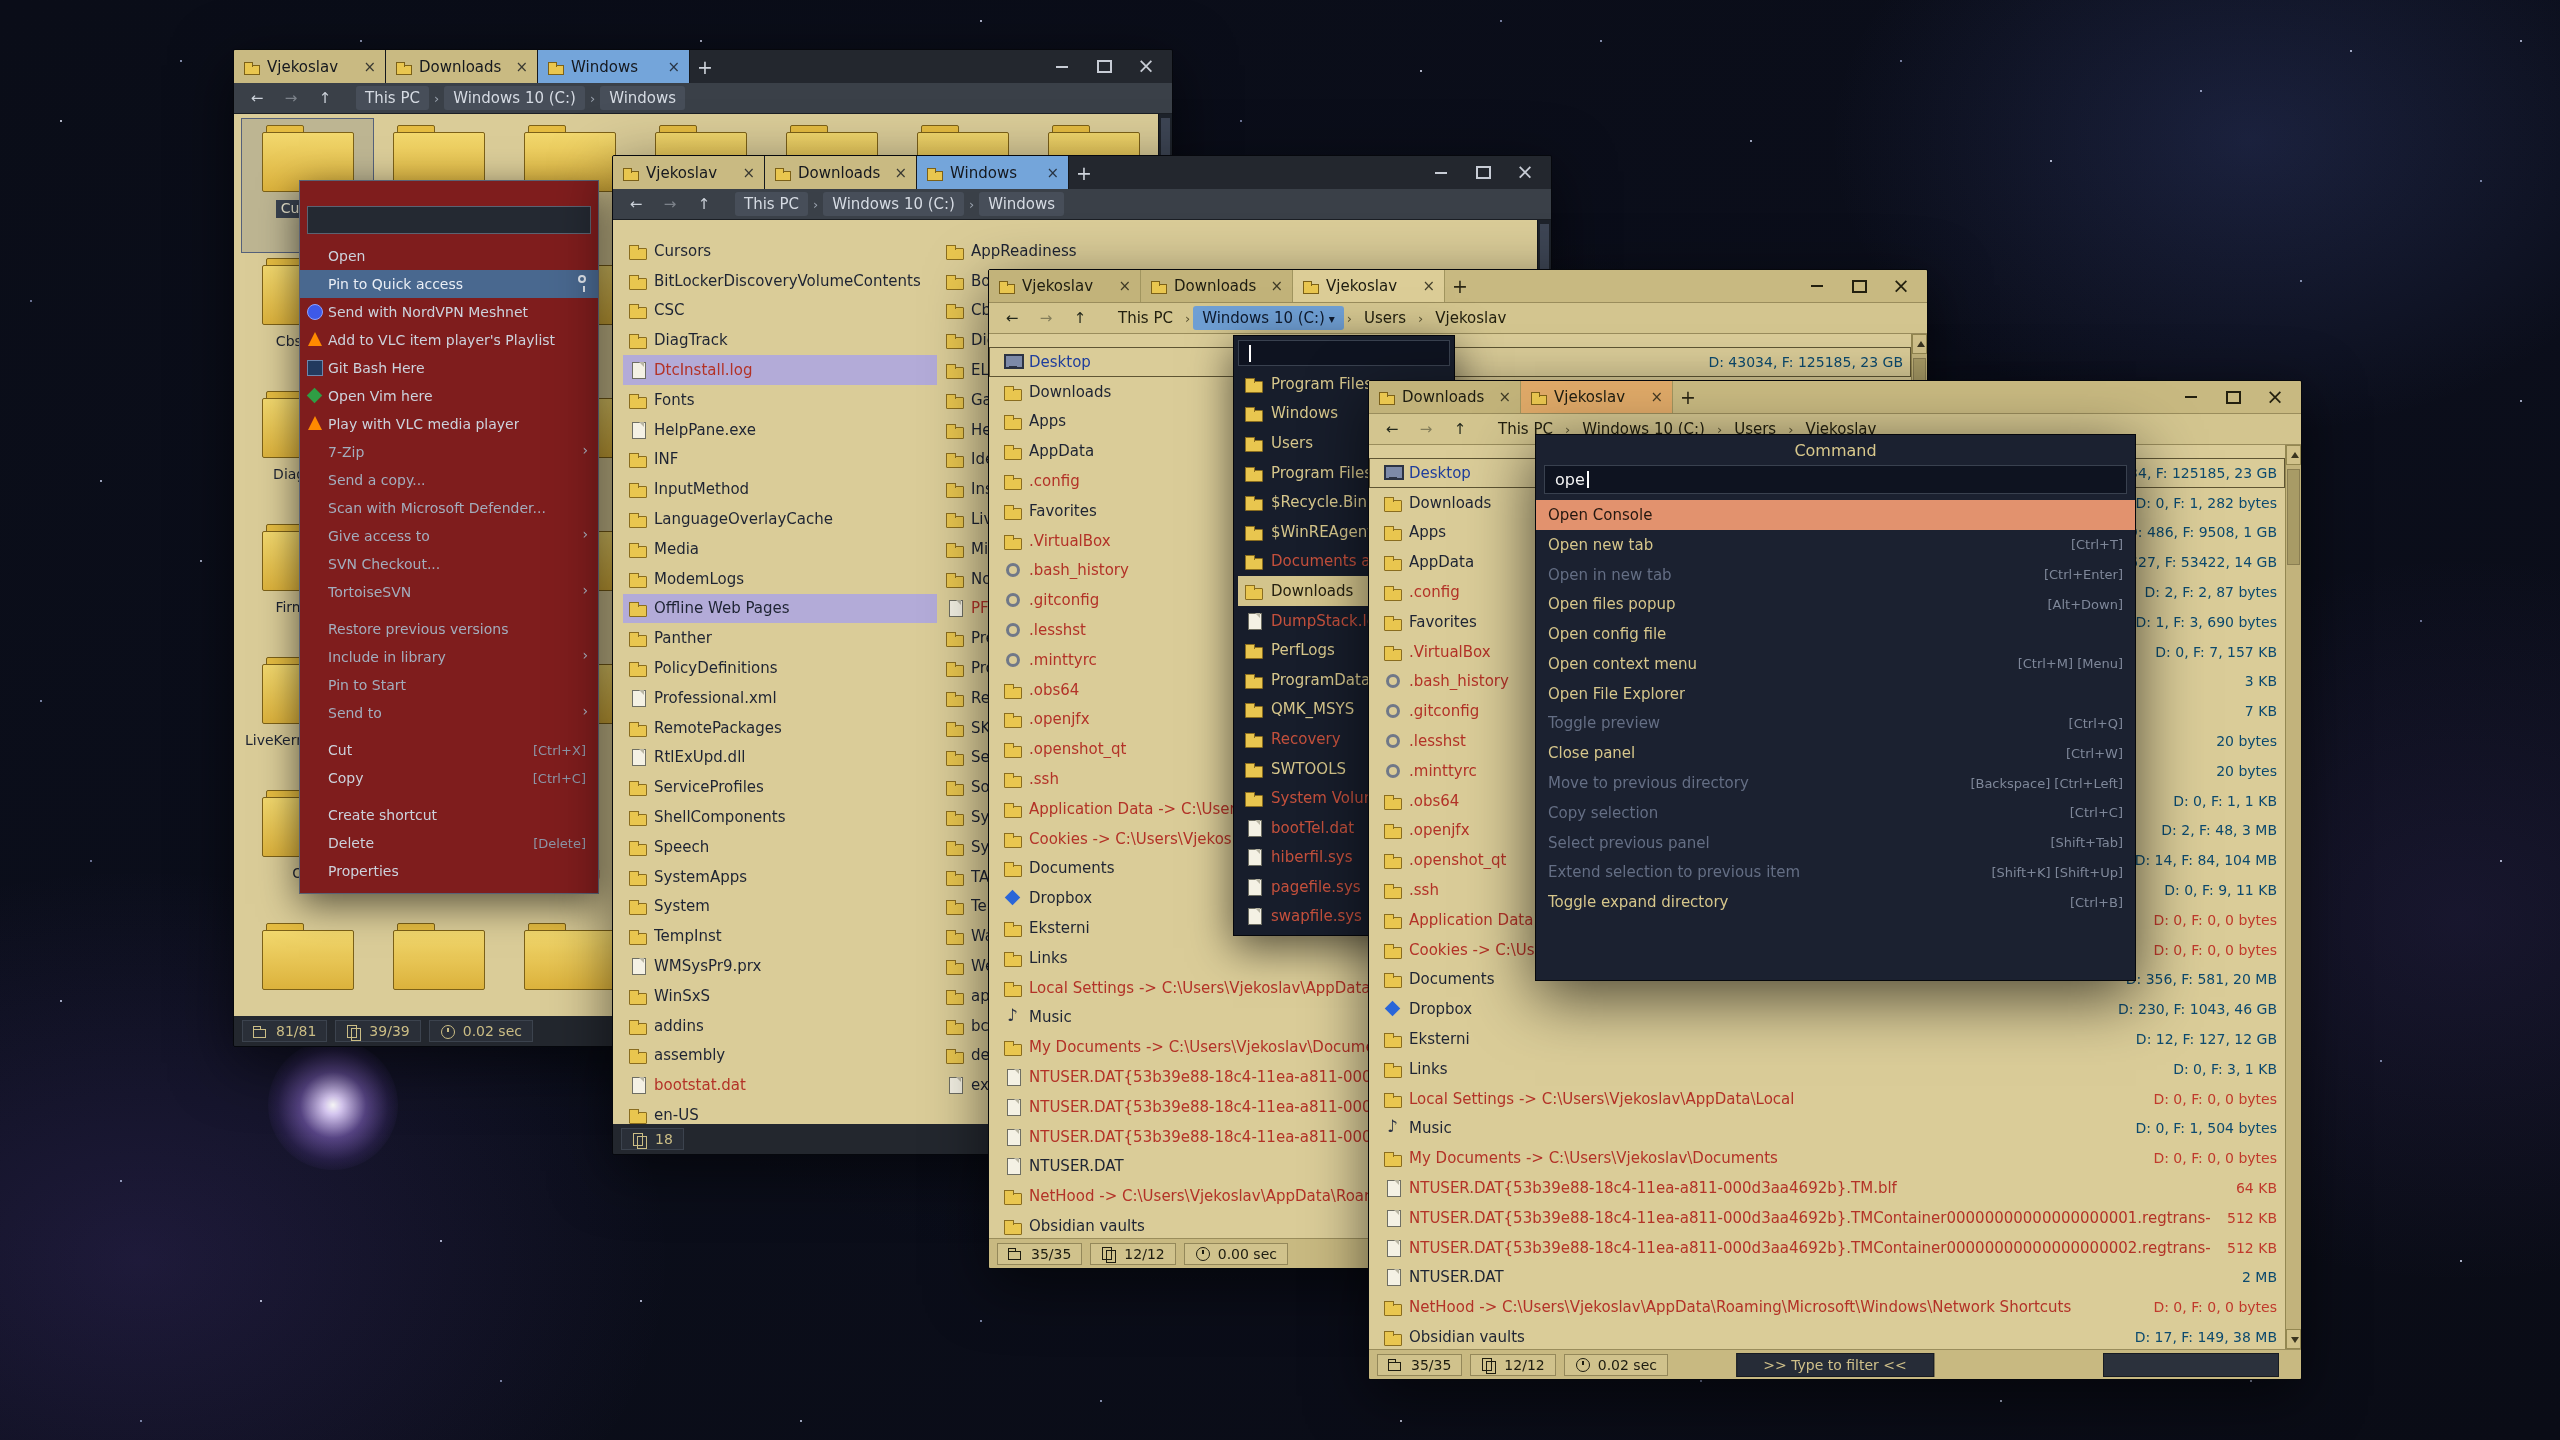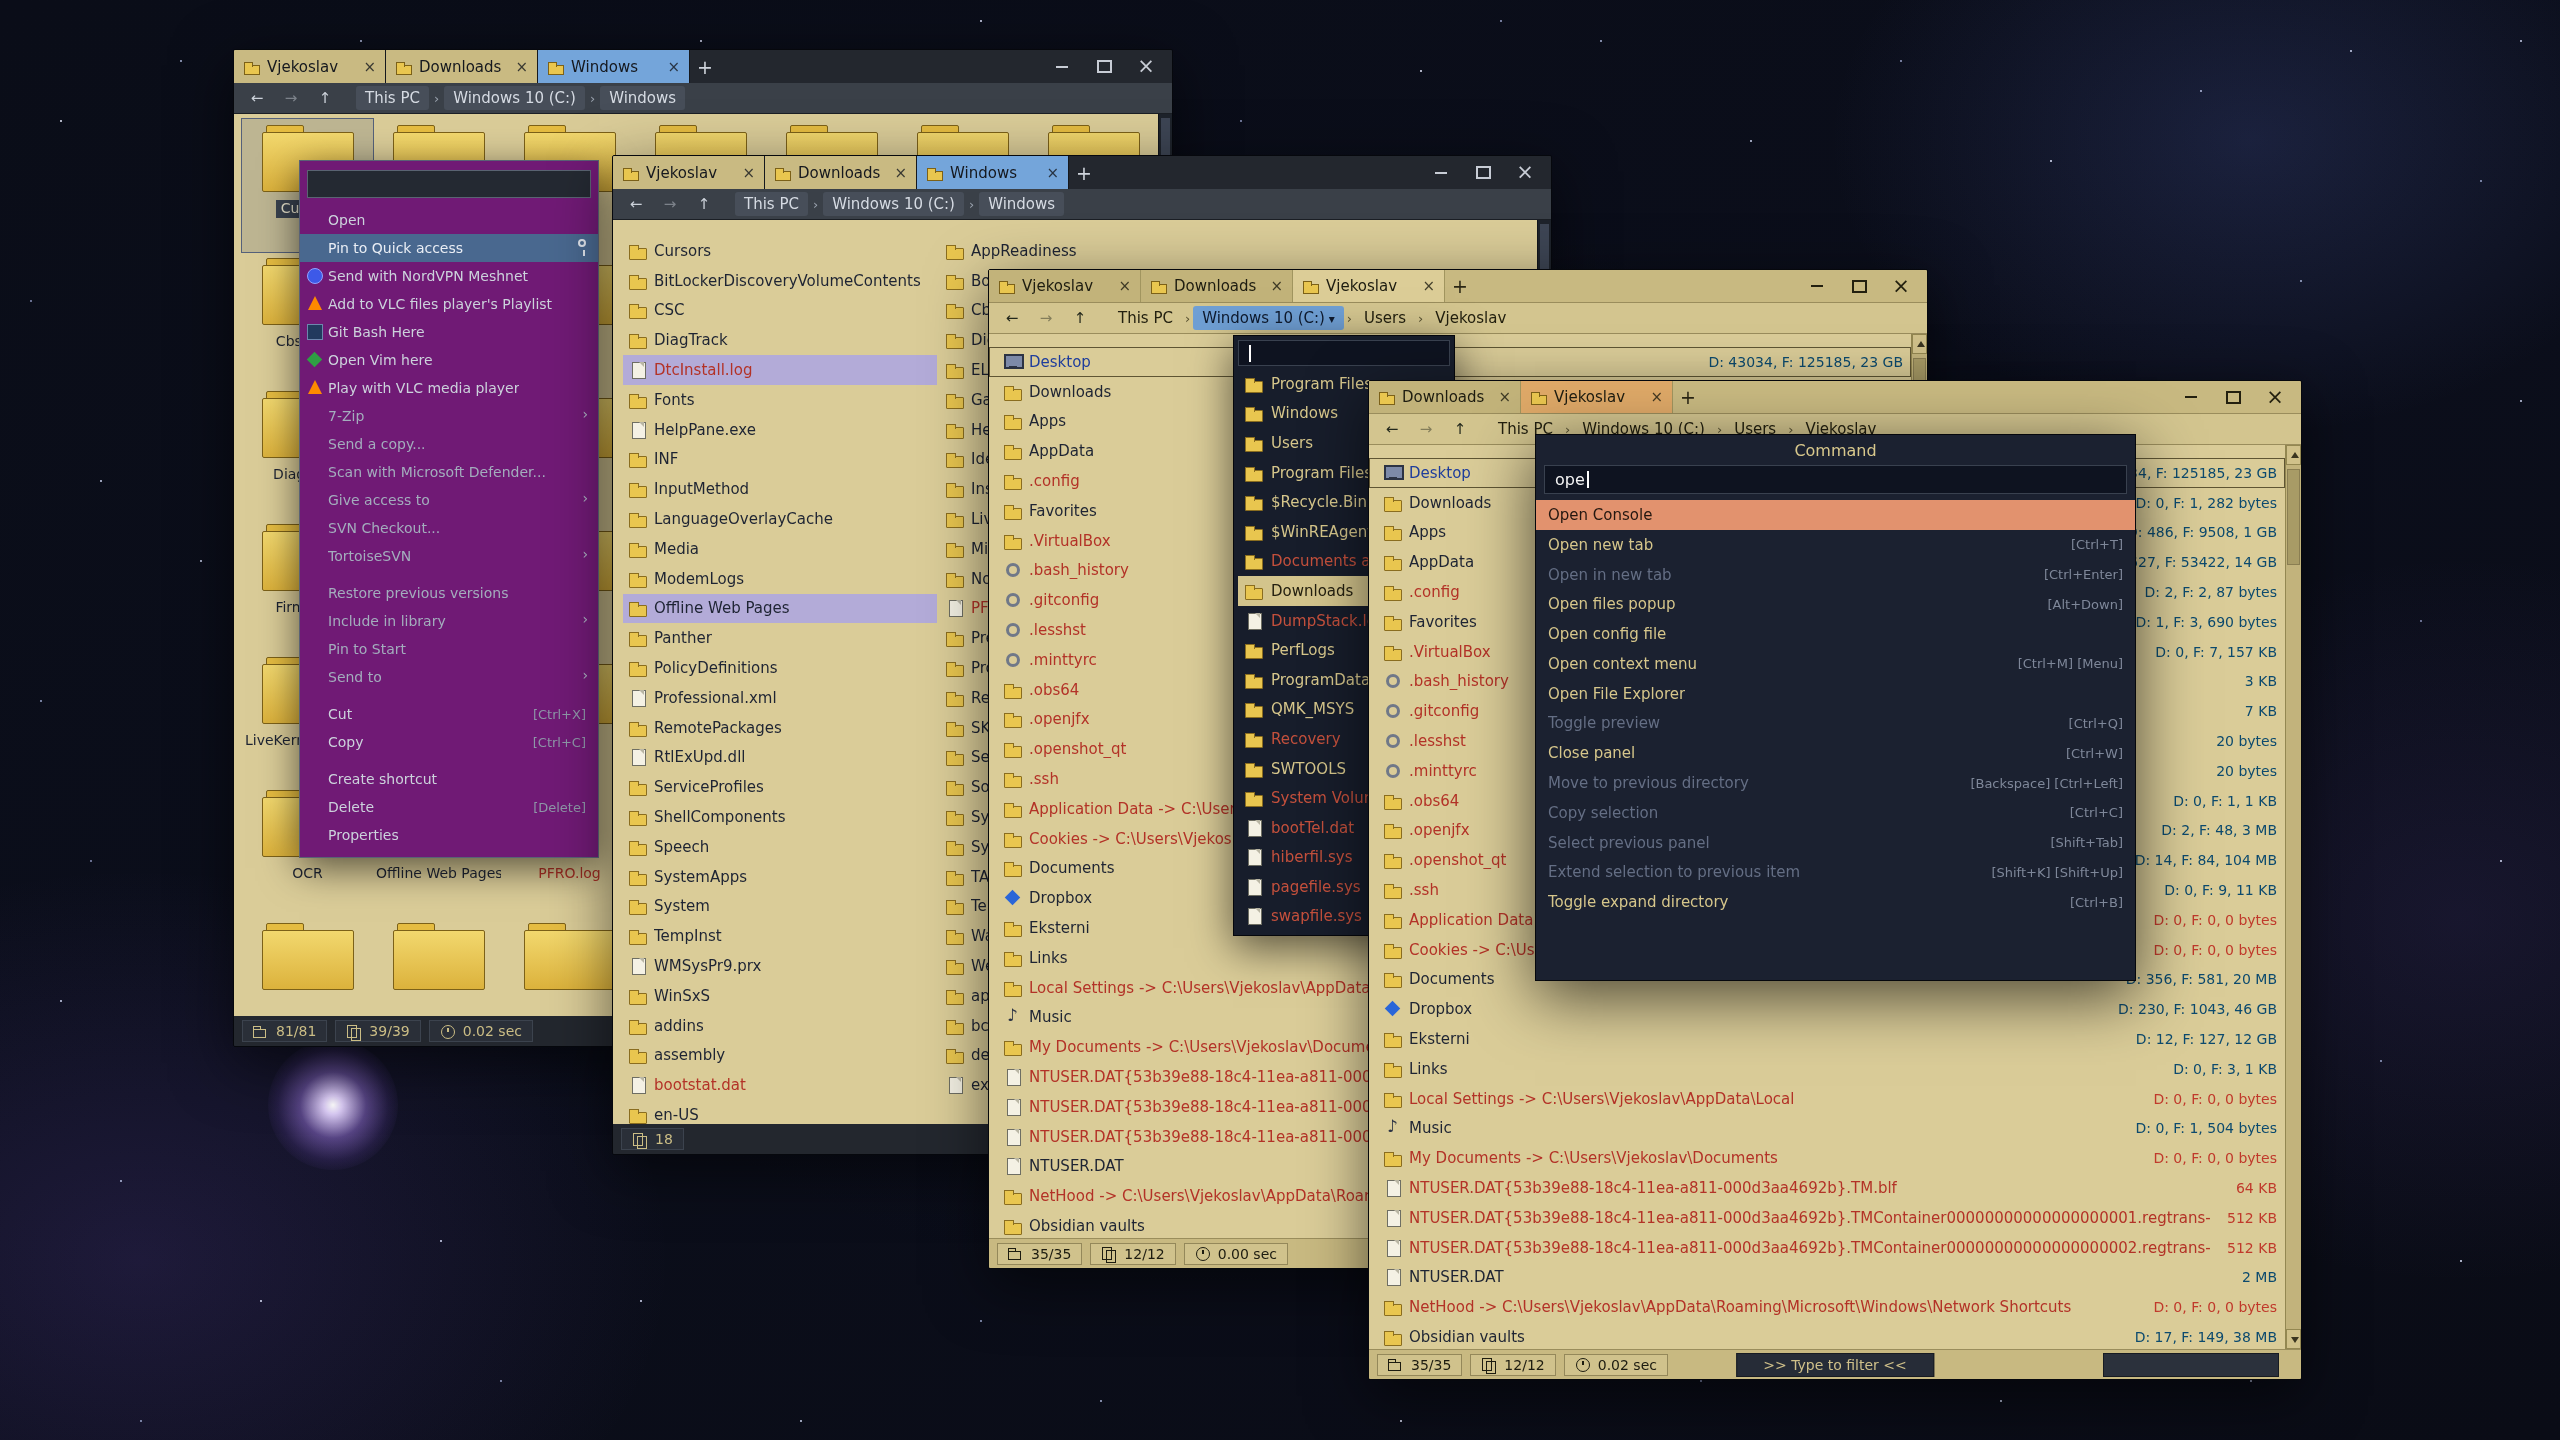--- a/index.html
+++ b/index.html
@@ -139,21 +139,21 @@
 .sb-d .thumb{position:absolute;left:2px;right:2px;top:4px;height:110px;background:#3d4554}
 .sb-t{position:absolute;right:0;top:0;bottom:0;width:16px;background:#c2b37c;border-left:1px solid #938751}
 .sb-t .btn{position:absolute;left:0;right:0;height:20px;background:#d0c18a;border:1px solid #938751}
 .sb-t .btn.up{top:0}
 .sb-t .btn.down{bottom:0}
 .sb-t .btn.up::before,.sb-t .btn.down::before{content:"";position:absolute;left:4px;border-left:4px solid transparent;border-right:4px solid transparent}
 .sb-t .btn.up::before{top:6px;border-bottom:6px solid #3a3520}
 .sb-t .btn.down::before{top:7px;border-top:6px solid #3a3520}
 .sb-t .thumb{position:absolute;left:1px;right:1px;top:24px;height:96px;background:#a89b66;border:1px solid #8a7e52}
 
-#context-menu{position:absolute;left:299px;top:160px;width:300px;z-index:15;background:#701a75;border:1px solid #596275;box-shadow:0 10px 36px rgba(0,0,0,.6);padding:5px 0 8px;font-size:14px}
+#context-menu{position:absolute;left:299px;top:180px;width:300px;z-index:15;background:#7f1d1d;border:1px solid #596275;box-shadow:0 10px 36px rgba(0,0,0,.6);padding:21px 0 8px;font-size:14px}
 .minput{margin:4px 7px 8px;height:28px;background:#242932;border:1px solid #5a6372}
 .mrow{position:relative;height:28px;display:flex;align-items:center;padding:0 12px 0 28px;color:#ccd2dc}
 .mrow.soft{color:#a3adbd}
 .mrow.hl{background:#49688f;color:#eaeef5}
 .mi{position:absolute;left:5px;top:4px;width:20px;height:20px}
 .mi.nordvpn::before{content:"";position:absolute;left:2px;top:2px;width:14px;height:14px;border-radius:50%;background:#3d59e8;border:1px solid #8fa3ff}
 .mi.vlc::before{content:"";position:absolute;left:3px;top:2px;border-left:7px solid transparent;border-right:7px solid transparent;border-bottom:14px solid #ff8a00}
 .mi.gitbash::before{content:"";position:absolute;left:2px;top:2px;width:14px;height:14px;background:#223a5e;border:1px solid #6d87ad}
 .mi.vim::before{content:"";position:absolute;left:4px;top:4px;width:11px;height:11px;background:#2f9e44;transform:rotate(45deg)}
 .mlabel{overflow:hidden;white-space:nowrap}
@@ -1594,21 +1594,21 @@
 
       <div class="mrow">
         <span class="mi nordvpn"></span>
         <span class="mlabel">Send with NordVPN Meshnet</span>
         <span class="mshort"></span>
 
       </div>
 
       <div class="mrow">
         <span class="mi vlc"></span>
-        <span class="mlabel">Add to VLC files player's Playlist</span>
+        <span class="mlabel">Add to VLC item player's Playlist</span>
         <span class="mshort"></span>
 
       </div>
 
       <div class="mrow">
         <span class="mi gitbash"></span>
         <span class="mlabel">Git Bash Here</span>
         <span class="mshort"></span>
 
       </div>

